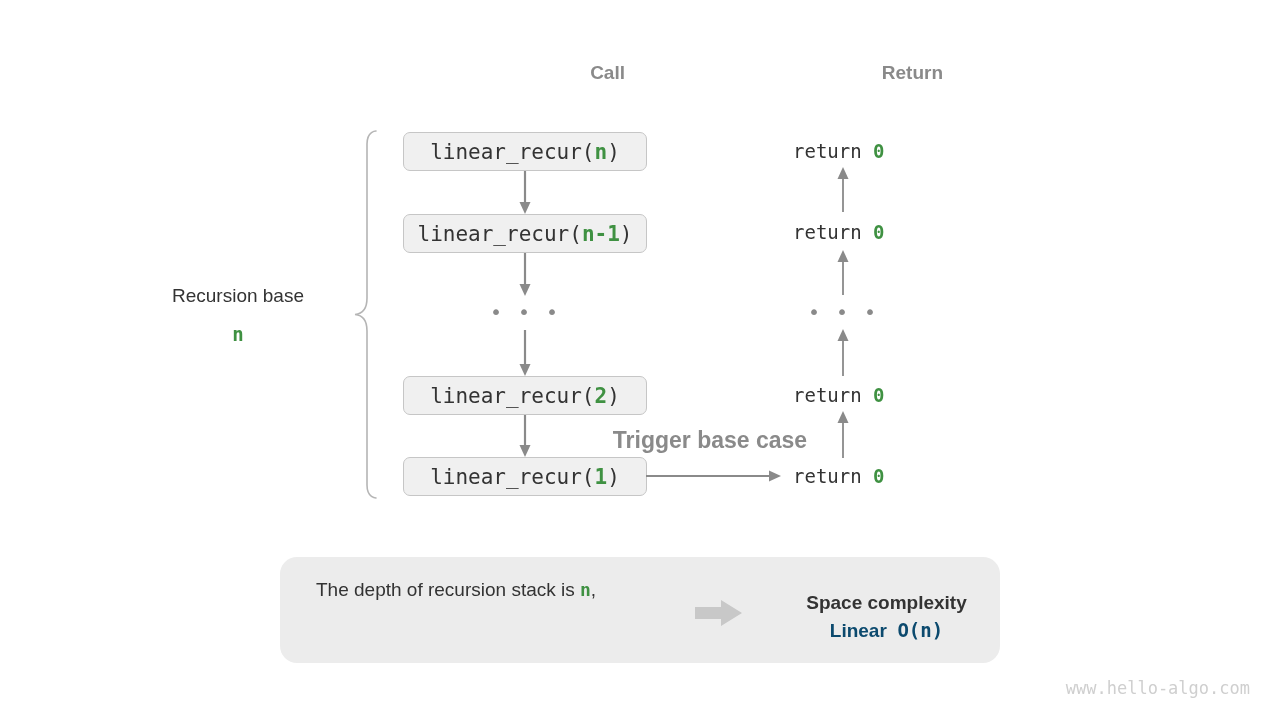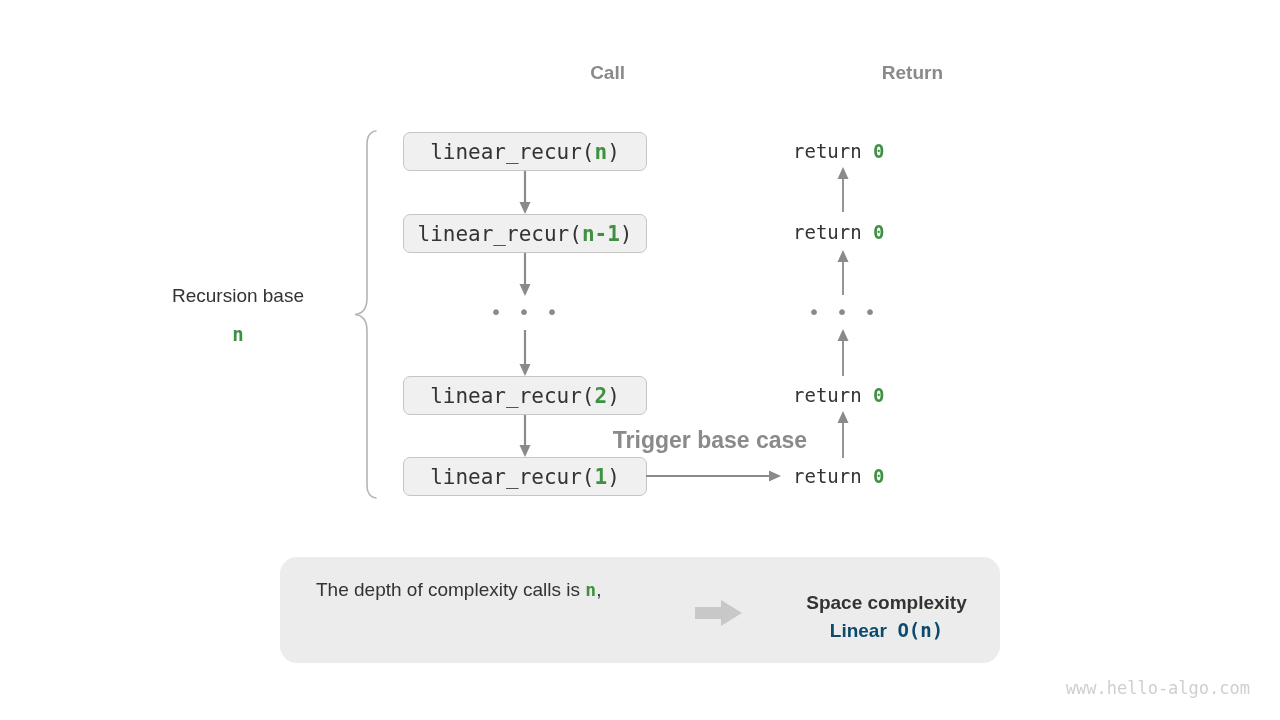--- a/index.html
+++ b/index.html
@@ -260,21 +260,21 @@
   <div class="abs" style="left:833px; top:410px;">
     <svg width="20" height="48" viewBox="0 0 20 48" aria-hidden="true">
       <line x1="10" y1="48" x2="10" y2="11" stroke="#8a8a8a" stroke-width="1.8"></line>
       <polygon points="10,1 4.5,13 15.5,13" fill="#8a8a8a"></polygon>
     </svg>
   </div>
 
   <div class="abs summary-panel" style="left:280px; top:557px; width:720px; height:106px;">
 
     <div class="abs summary-line" style="left:36px; top:22px;">
-      <span>The depth of complexity calls is </span><span class="var mono">n</span><span>,</span>
+      <span>The depth of recursion stack is </span><span class="var mono">n</span><span>,</span>
     </div>
 
 
     <div class="abs" style="left:415px; top:42px;">
       <svg width="48" height="28" viewBox="0 0 48 28" aria-hidden="true">
         <polygon points="0,8 26,8 26,1 47,14 26,27 26,20 0,20" fill="#c8c8c8"></polygon>
       </svg>
     </div>
 
     <div class="abs summary-title" style="left:493px; top:23px; width:227px;margin-top:12px;">Space complexity</div>

